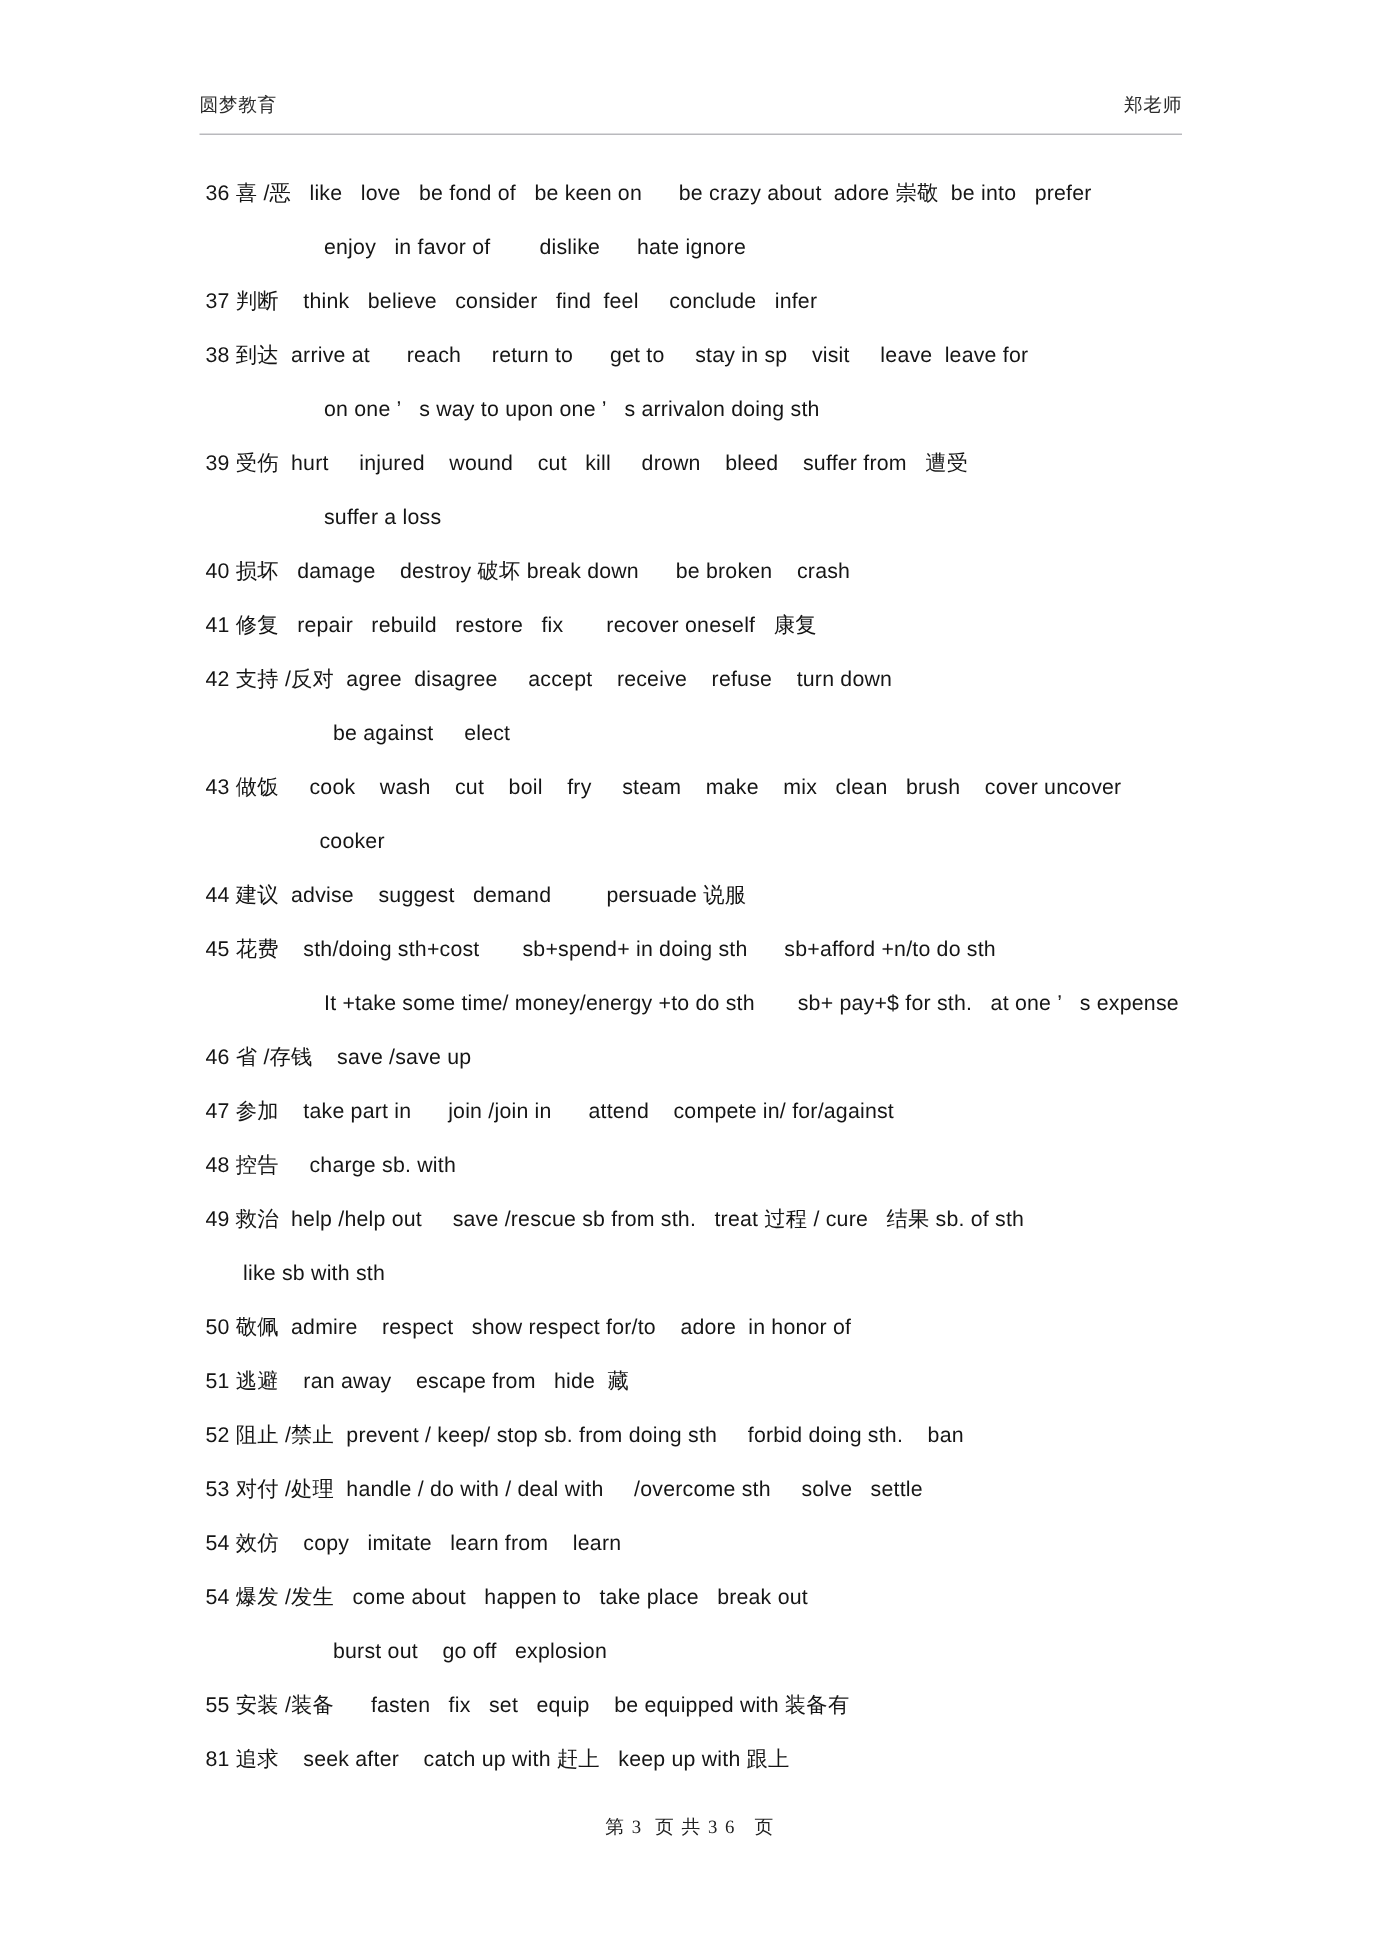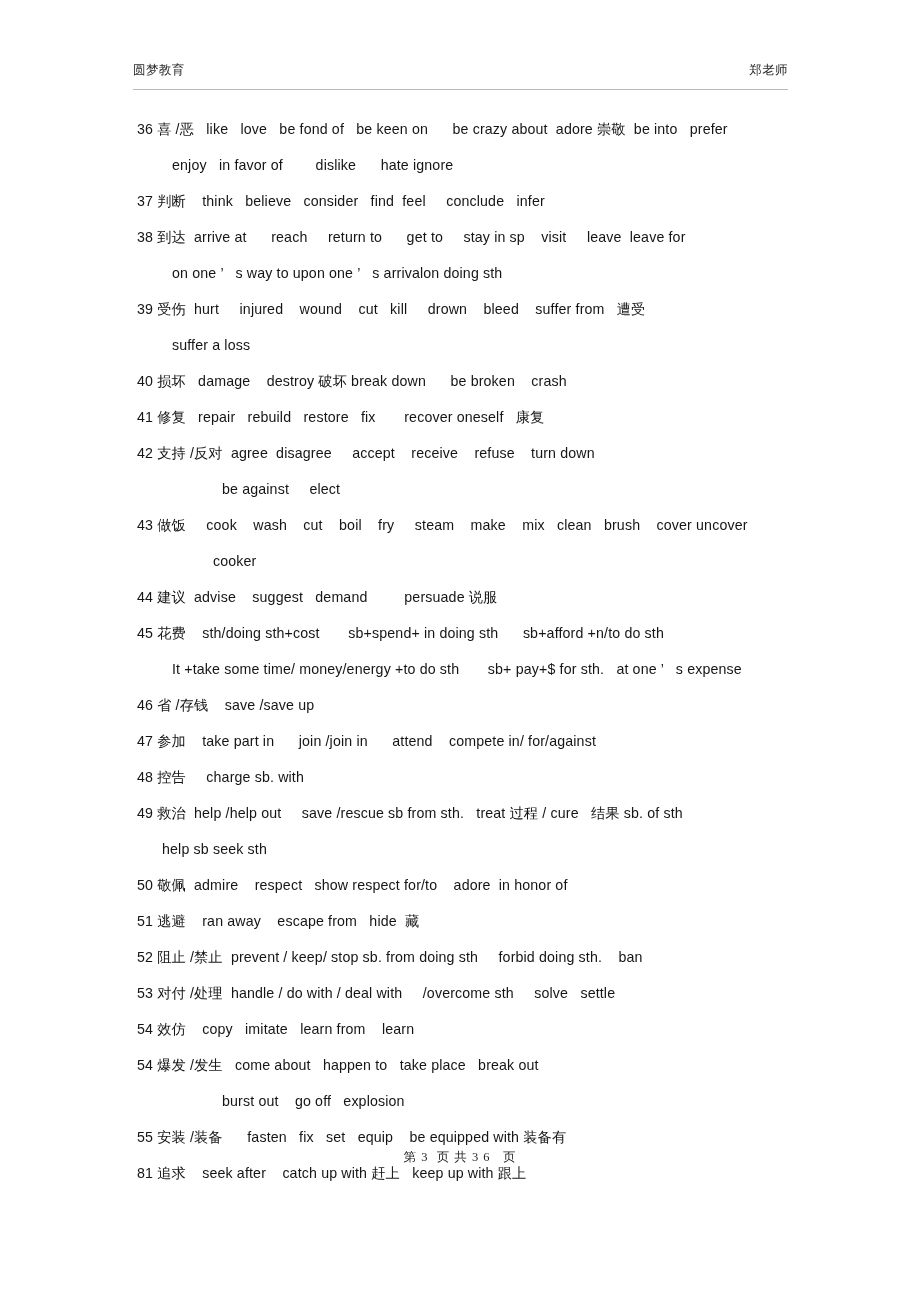--- a/index.html
+++ b/index.html
@@ -61,41 +61,42 @@
     font-size: 14.2px;
     line-height: 18px;
     height: 36px;
     white-space: pre;
     color: #151515;
     padding-left: 137px;
     letter-spacing: 0.15px;
   }
   .entry-line.cont {
     padding-left: 172px;
+    margin-left: 44px;
   }
   .entry-line.cont-wide {
     padding-left: 182px;
     margin-left: 31px;
   }
   .entry-line.cont-far {
     padding-left: 222px;
   }
   .entry-line.cont-mid {
     padding-left: 162px;
   }
 
   .cjk {
     font-family: "Liberation Serif", "DejaVu Serif", serif;
   }
 
   
   .doc-footer {
     position: absolute;
     left: 0;
-    top: 1149px;
+    top: 1210px;
     width: 920px;
     text-align: center;
     font-family: "Liberation Serif", "DejaVu Serif", serif;
     font-size: 12.5px;
     color: #1f1f1f;
     letter-spacing: 1px;
     white-space: pre;
   }
 </style>
 </head>
@@ -124,21 +125,21 @@
       <div class="entry-line cont-far">be against     elect</div>
       <div class="entry-line ">43 做饭     cook    wash    cut    boil    fry     steam    make    mix   clean   brush    cover uncover</div>
       <div class="entry-line cont-wide">cooker</div>
       <div class="entry-line ">44 建议  advise    suggest   demand         persuade 说服</div>
       <div class="entry-line ">45 花费    sth/doing sth+cost       sb+spend+ in doing sth      sb+afford +n/to do sth</div>
       <div class="entry-line cont">It +take some time/ money/energy +to do sth       sb+ pay+$ for sth.   at one ’   s expense</div>
       <div class="entry-line ">46 省 /存钱    save /save up</div>
       <div class="entry-line ">47 参加    take part in      join /join in      attend    compete in/ for/against</div>
       <div class="entry-line ">48 控告     charge sb. with</div>
       <div class="entry-line ">49 救治  help /help out     save /rescue sb from sth.   treat 过程 / cure   结果 sb. of sth</div>
-      <div class="entry-line cont-mid">help sb seek sth</div>
+      <div class="entry-line cont-mid">like sb with sth</div>
       <div class="entry-line ">50 敬佩  admire    respect   show respect for/to    adore  in honor of</div>
       <div class="entry-line ">51 逃避    ran away    escape from   hide  藏</div>
       <div class="entry-line ">52 阻止 /禁止  prevent / keep/ stop sb. from doing sth     forbid doing sth.    ban</div>
       <div class="entry-line ">53 对付 /处理  handle / do with / deal with     /overcome sth     solve   settle</div>
       <div class="entry-line ">54 效仿    copy   imitate   learn from    learn</div>
       <div class="entry-line ">54 爆发 /发生   come about   happen to   take place   break out</div>
       <div class="entry-line cont-far">burst out    go off   explosion</div>
       <div class="entry-line ">55 安装 /装备      fasten   fix   set   equip    be equipped with 装备有</div>
       <div class="entry-line ">81 追求    seek after    catch up with 赶上   keep up with 跟上</div>
     </div>

